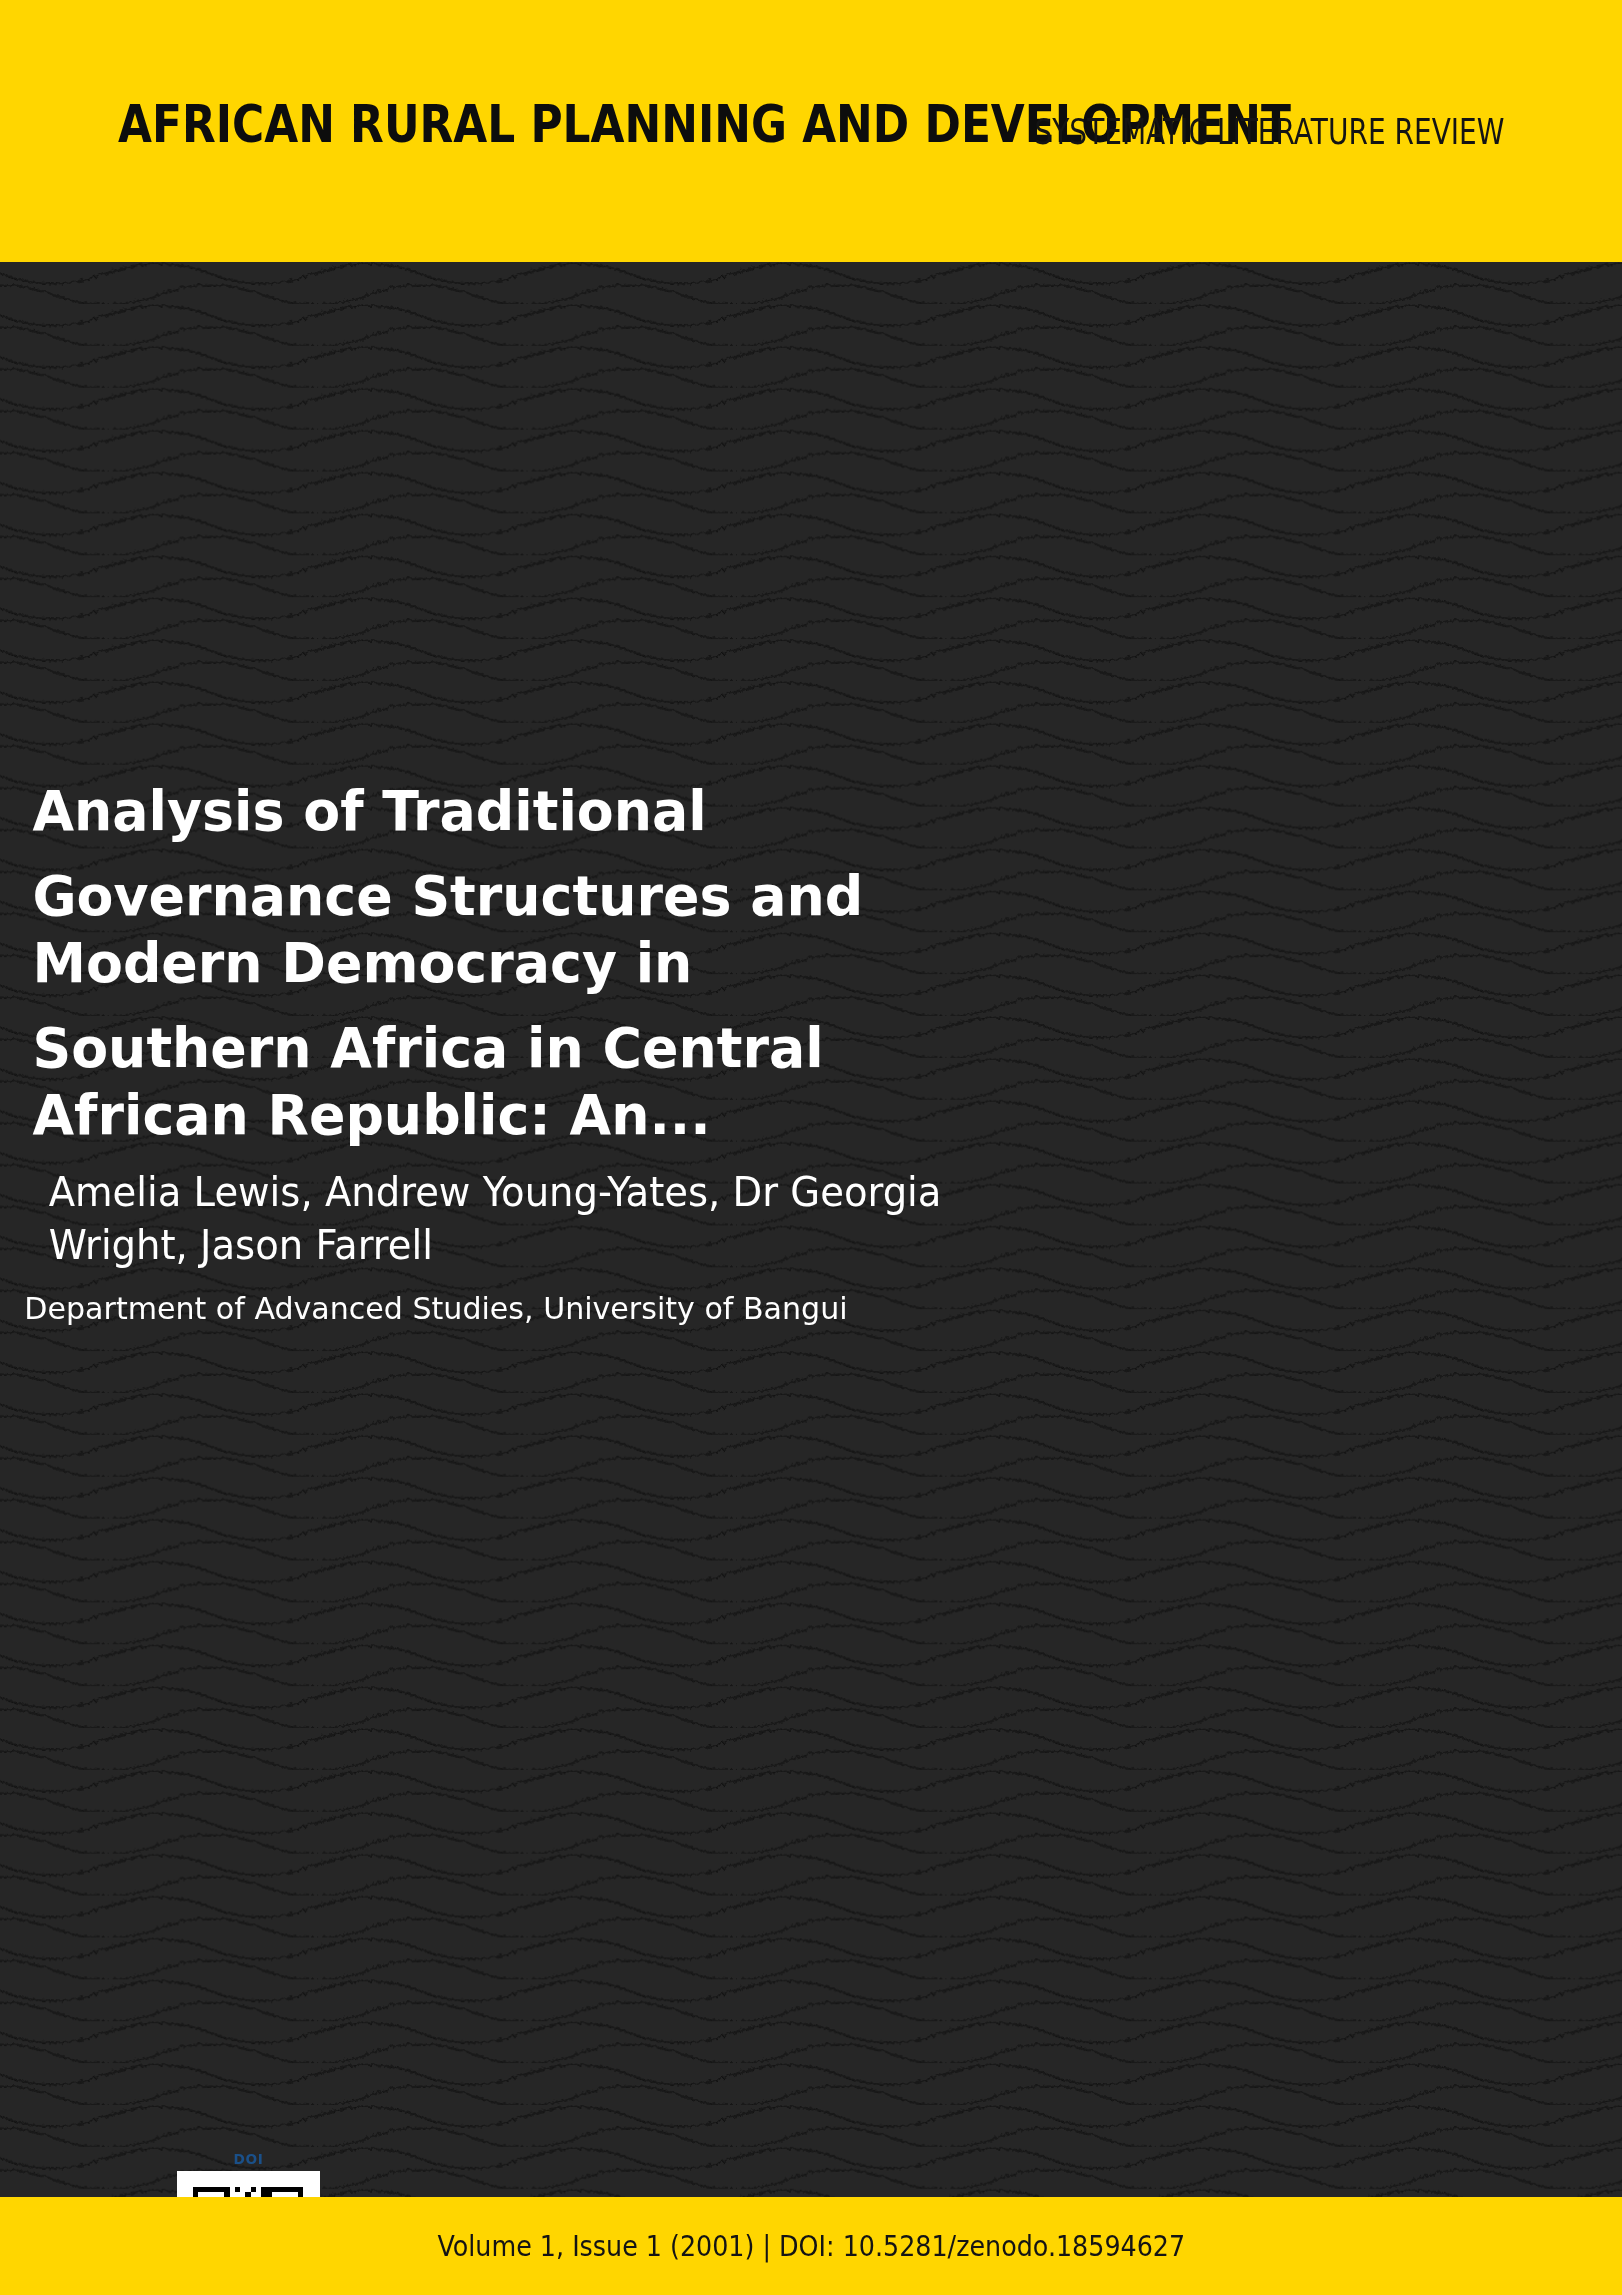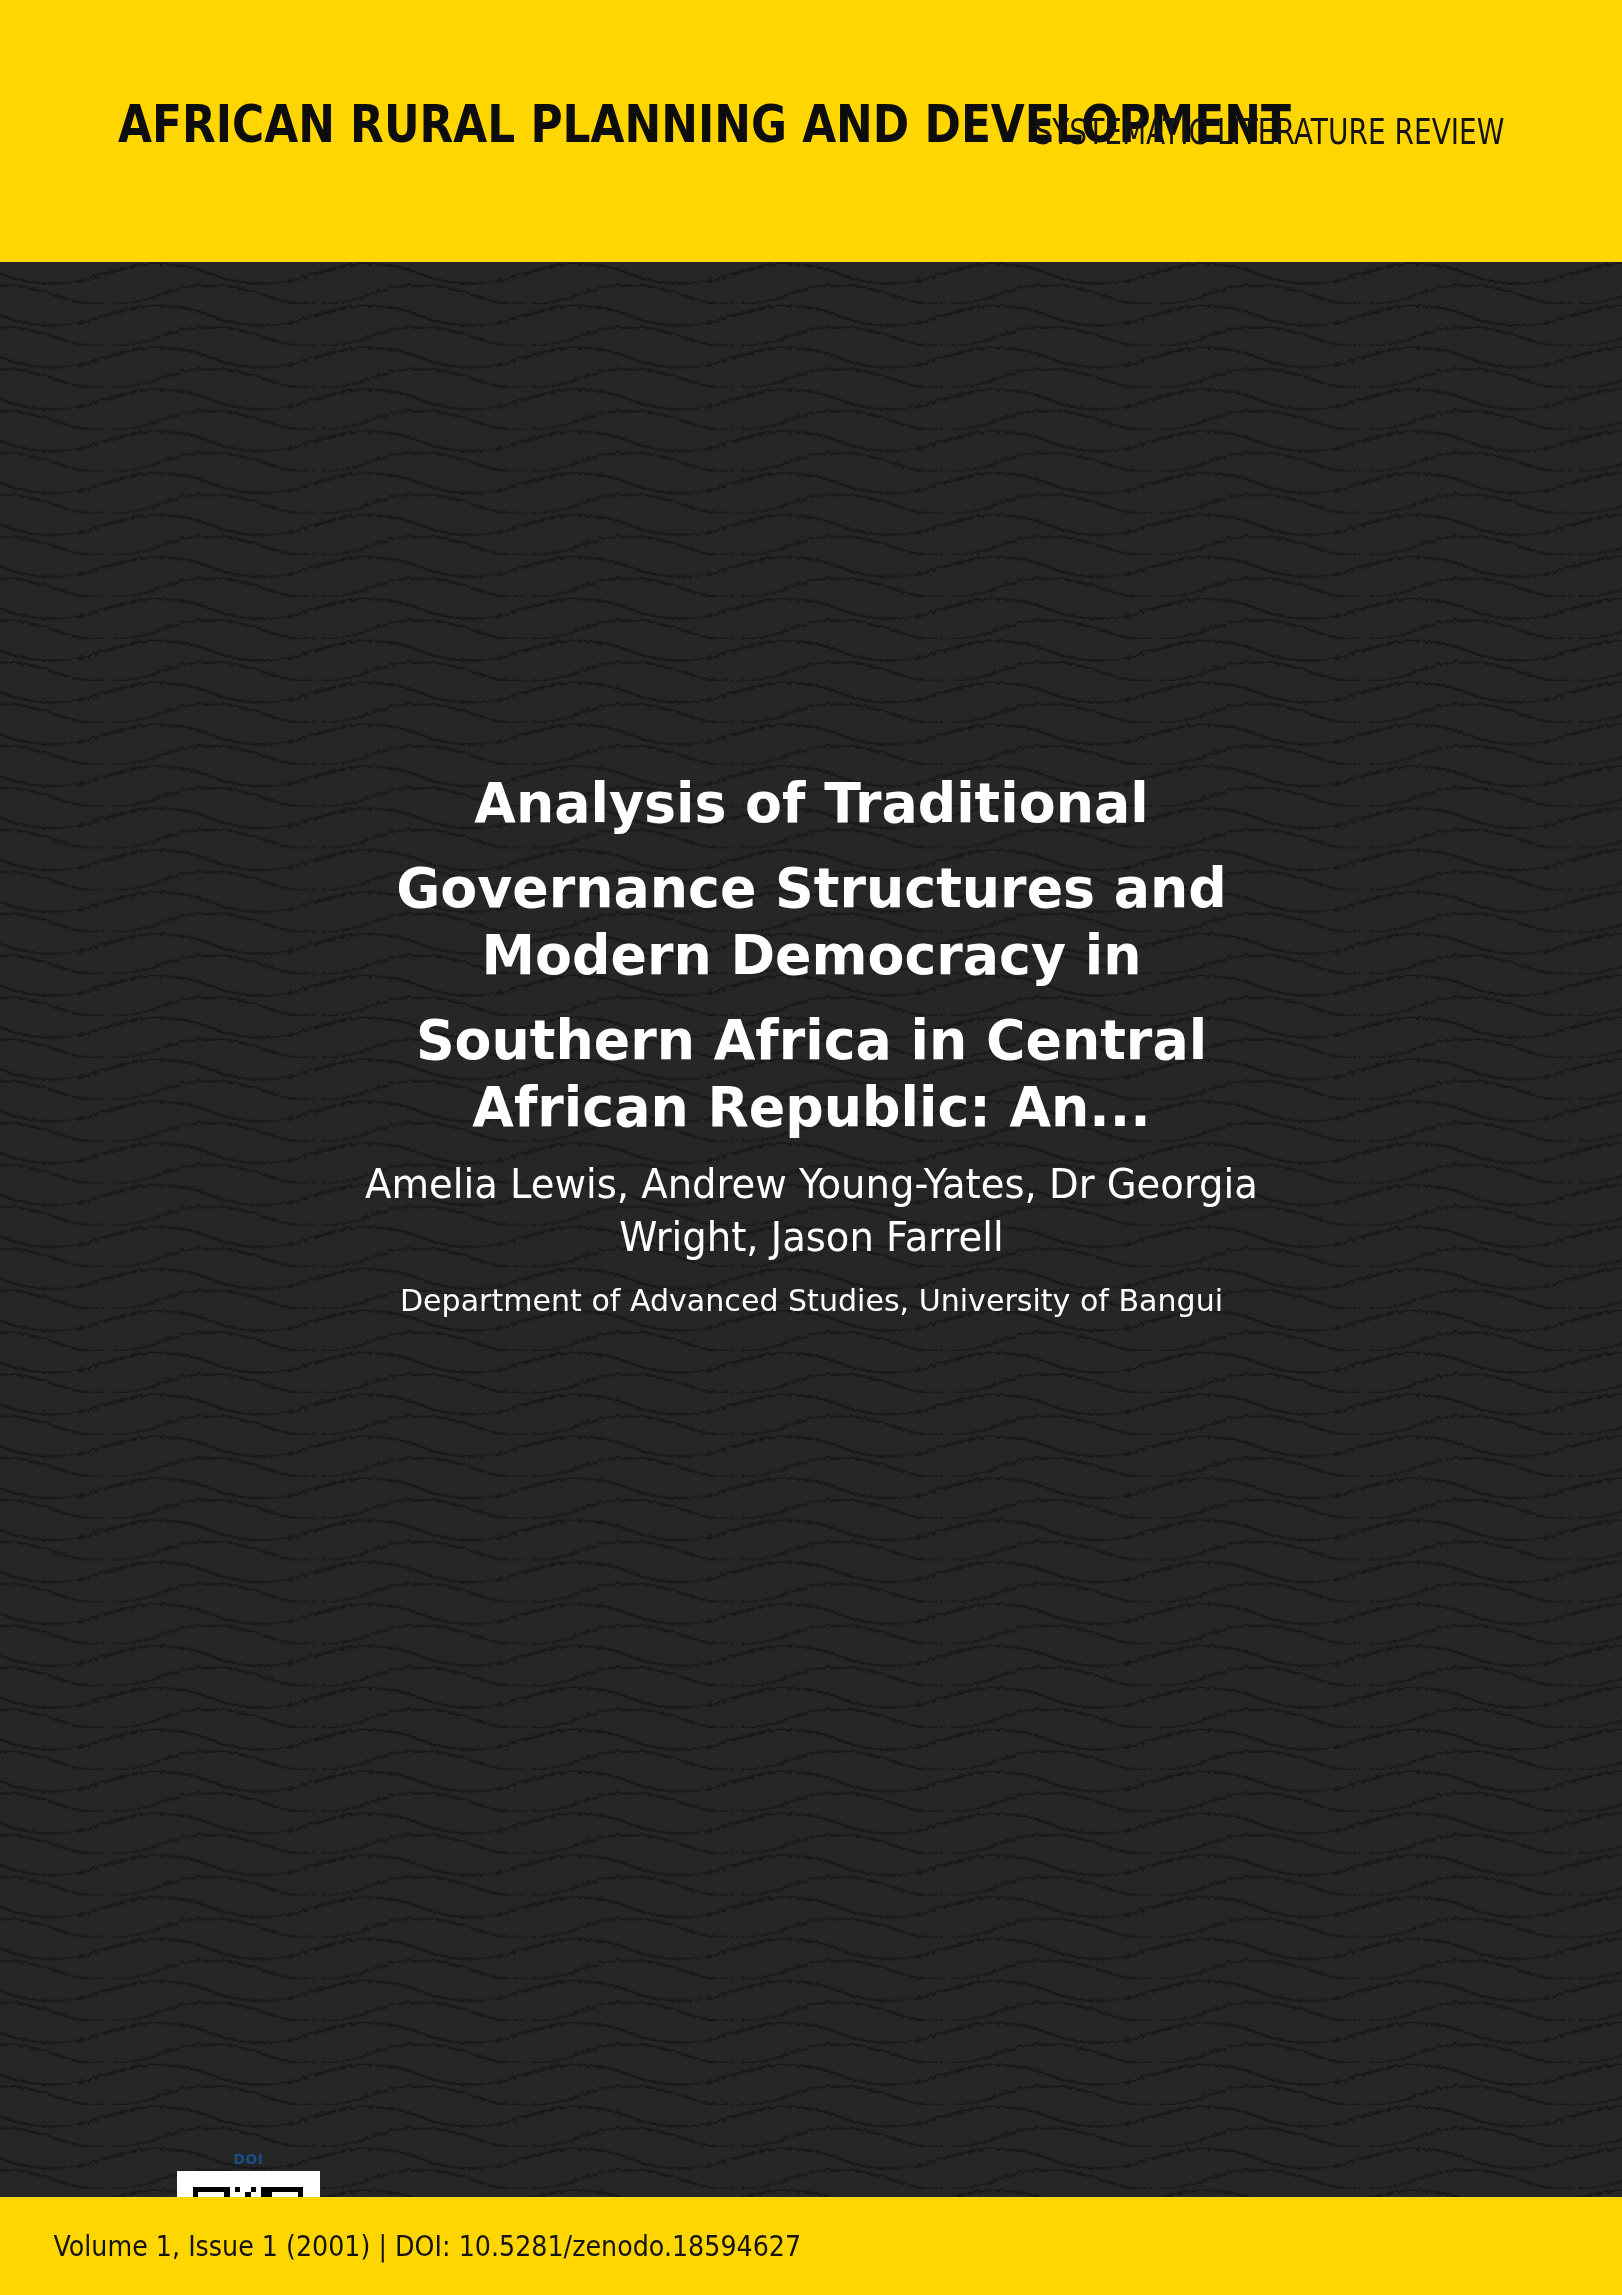--- a/index.html
+++ b/index.html
@@ -41,23 +41,23 @@
   
   .cover-body {
     position: absolute; top: 262px; left: 0;
     width: 1623px; height: 1936px;
     background: var(--bg-dark, #262626);
     overflow: hidden;
   }
   .waves-svg { position: absolute; top: 0; left: 0; display: block; }
 
   .content {
-    position: absolute; top: 0; left: 0; width: 100%;
+    position: absolute; top: 8px; left: 0; width: 100%;
     padding-top: 507px;
-    text-align: center; color: #ffffff;
+    color: #ffffff;
     z-index: 2;
   }
   .paper-title p {
     font-size: 56px; font-weight: bold; line-height: 1.2;
     margin: 0 0 17.7px 0;
     white-space: pre-line;
     transform: scaleX(0.96); transform-origin: center top;
   }
   .authors {
     margin-top: 13.7px;
@@ -81,21 +81,21 @@
     line-height: 1;
   }
   .qr-box { width: 143px; height: 143px; background: #ffffff; padding: 16.4px; }
   .qr-box svg { width: 110px; height: 110px; display: block; }
 
   
   .footer-band {
     position: absolute; bottom: 0; left: 0;
     width: 100%; height: 98px;
     background: var(--accent-yellow, #ffd600);
-    display: flex; align-items: center; justify-content: flex-start;
+    display: flex; align-items: center; justify-content: center;
     z-index: 3;
   }
   .footer-text {
     font-size: 29px; font-weight: 400; color: #141414;
     white-space: nowrap;
     transform: scaleX(0.875); transform-origin: center center;
   }
 </style>
 </head>
 <body>

